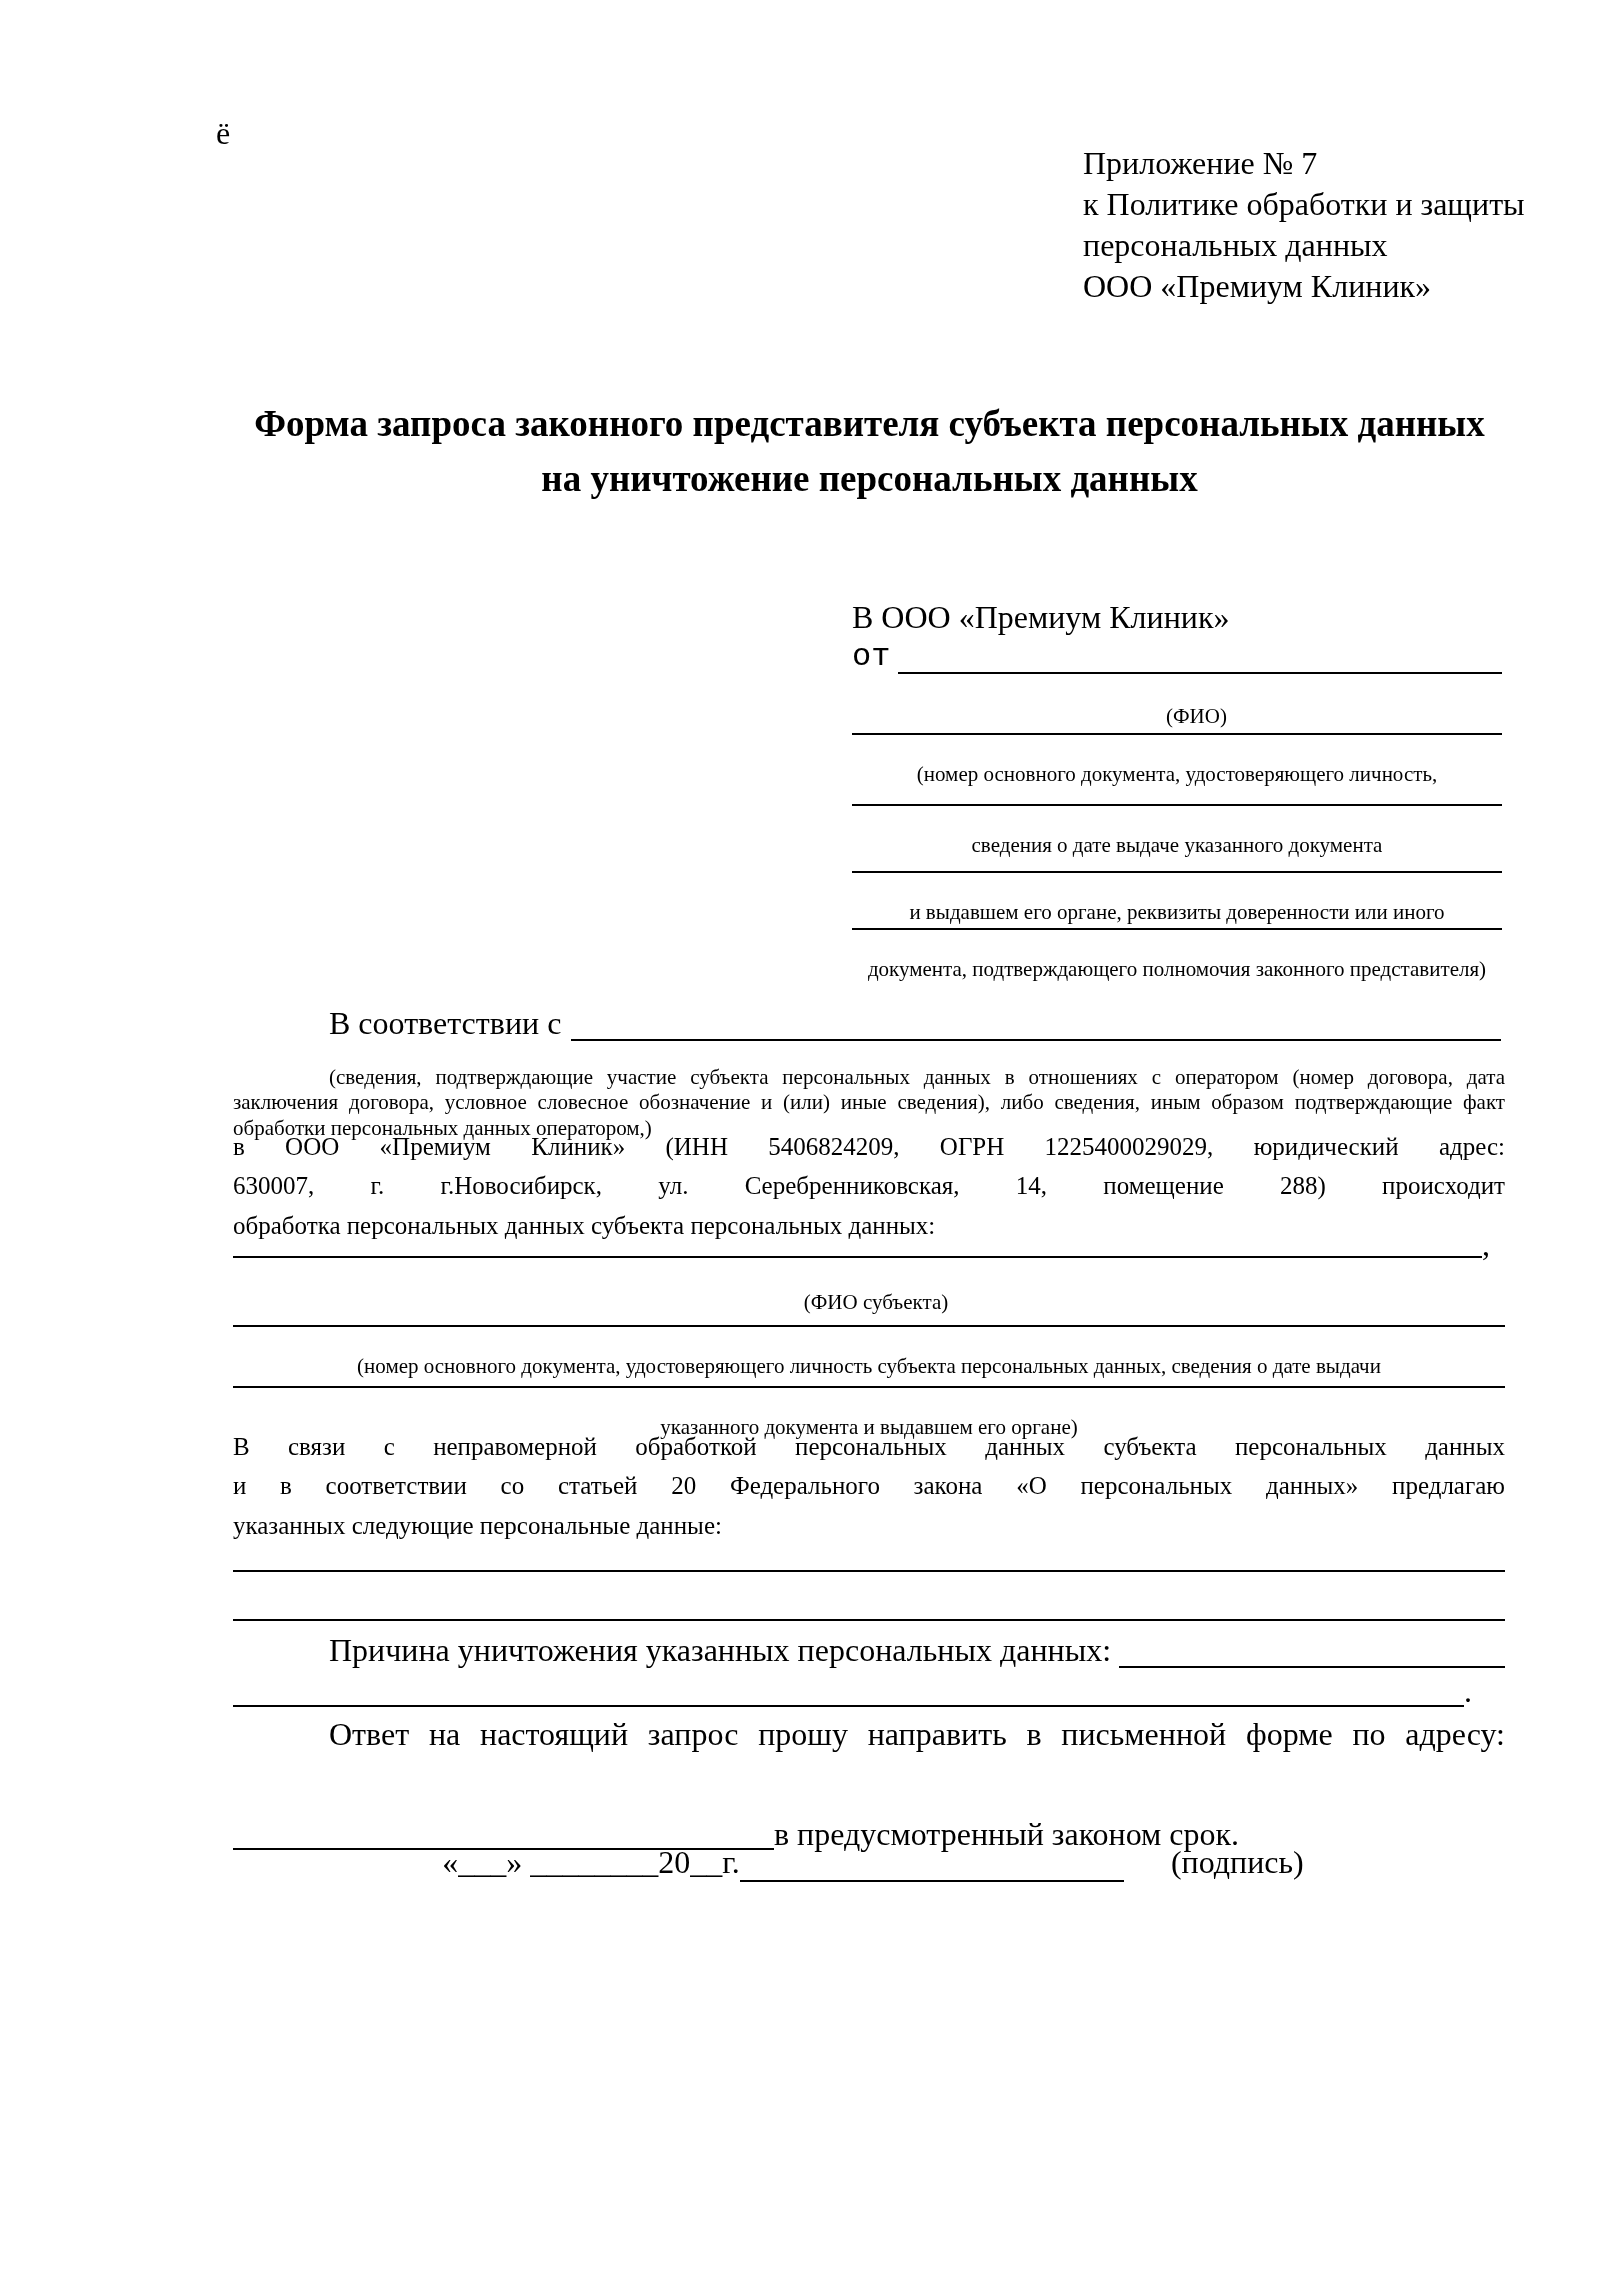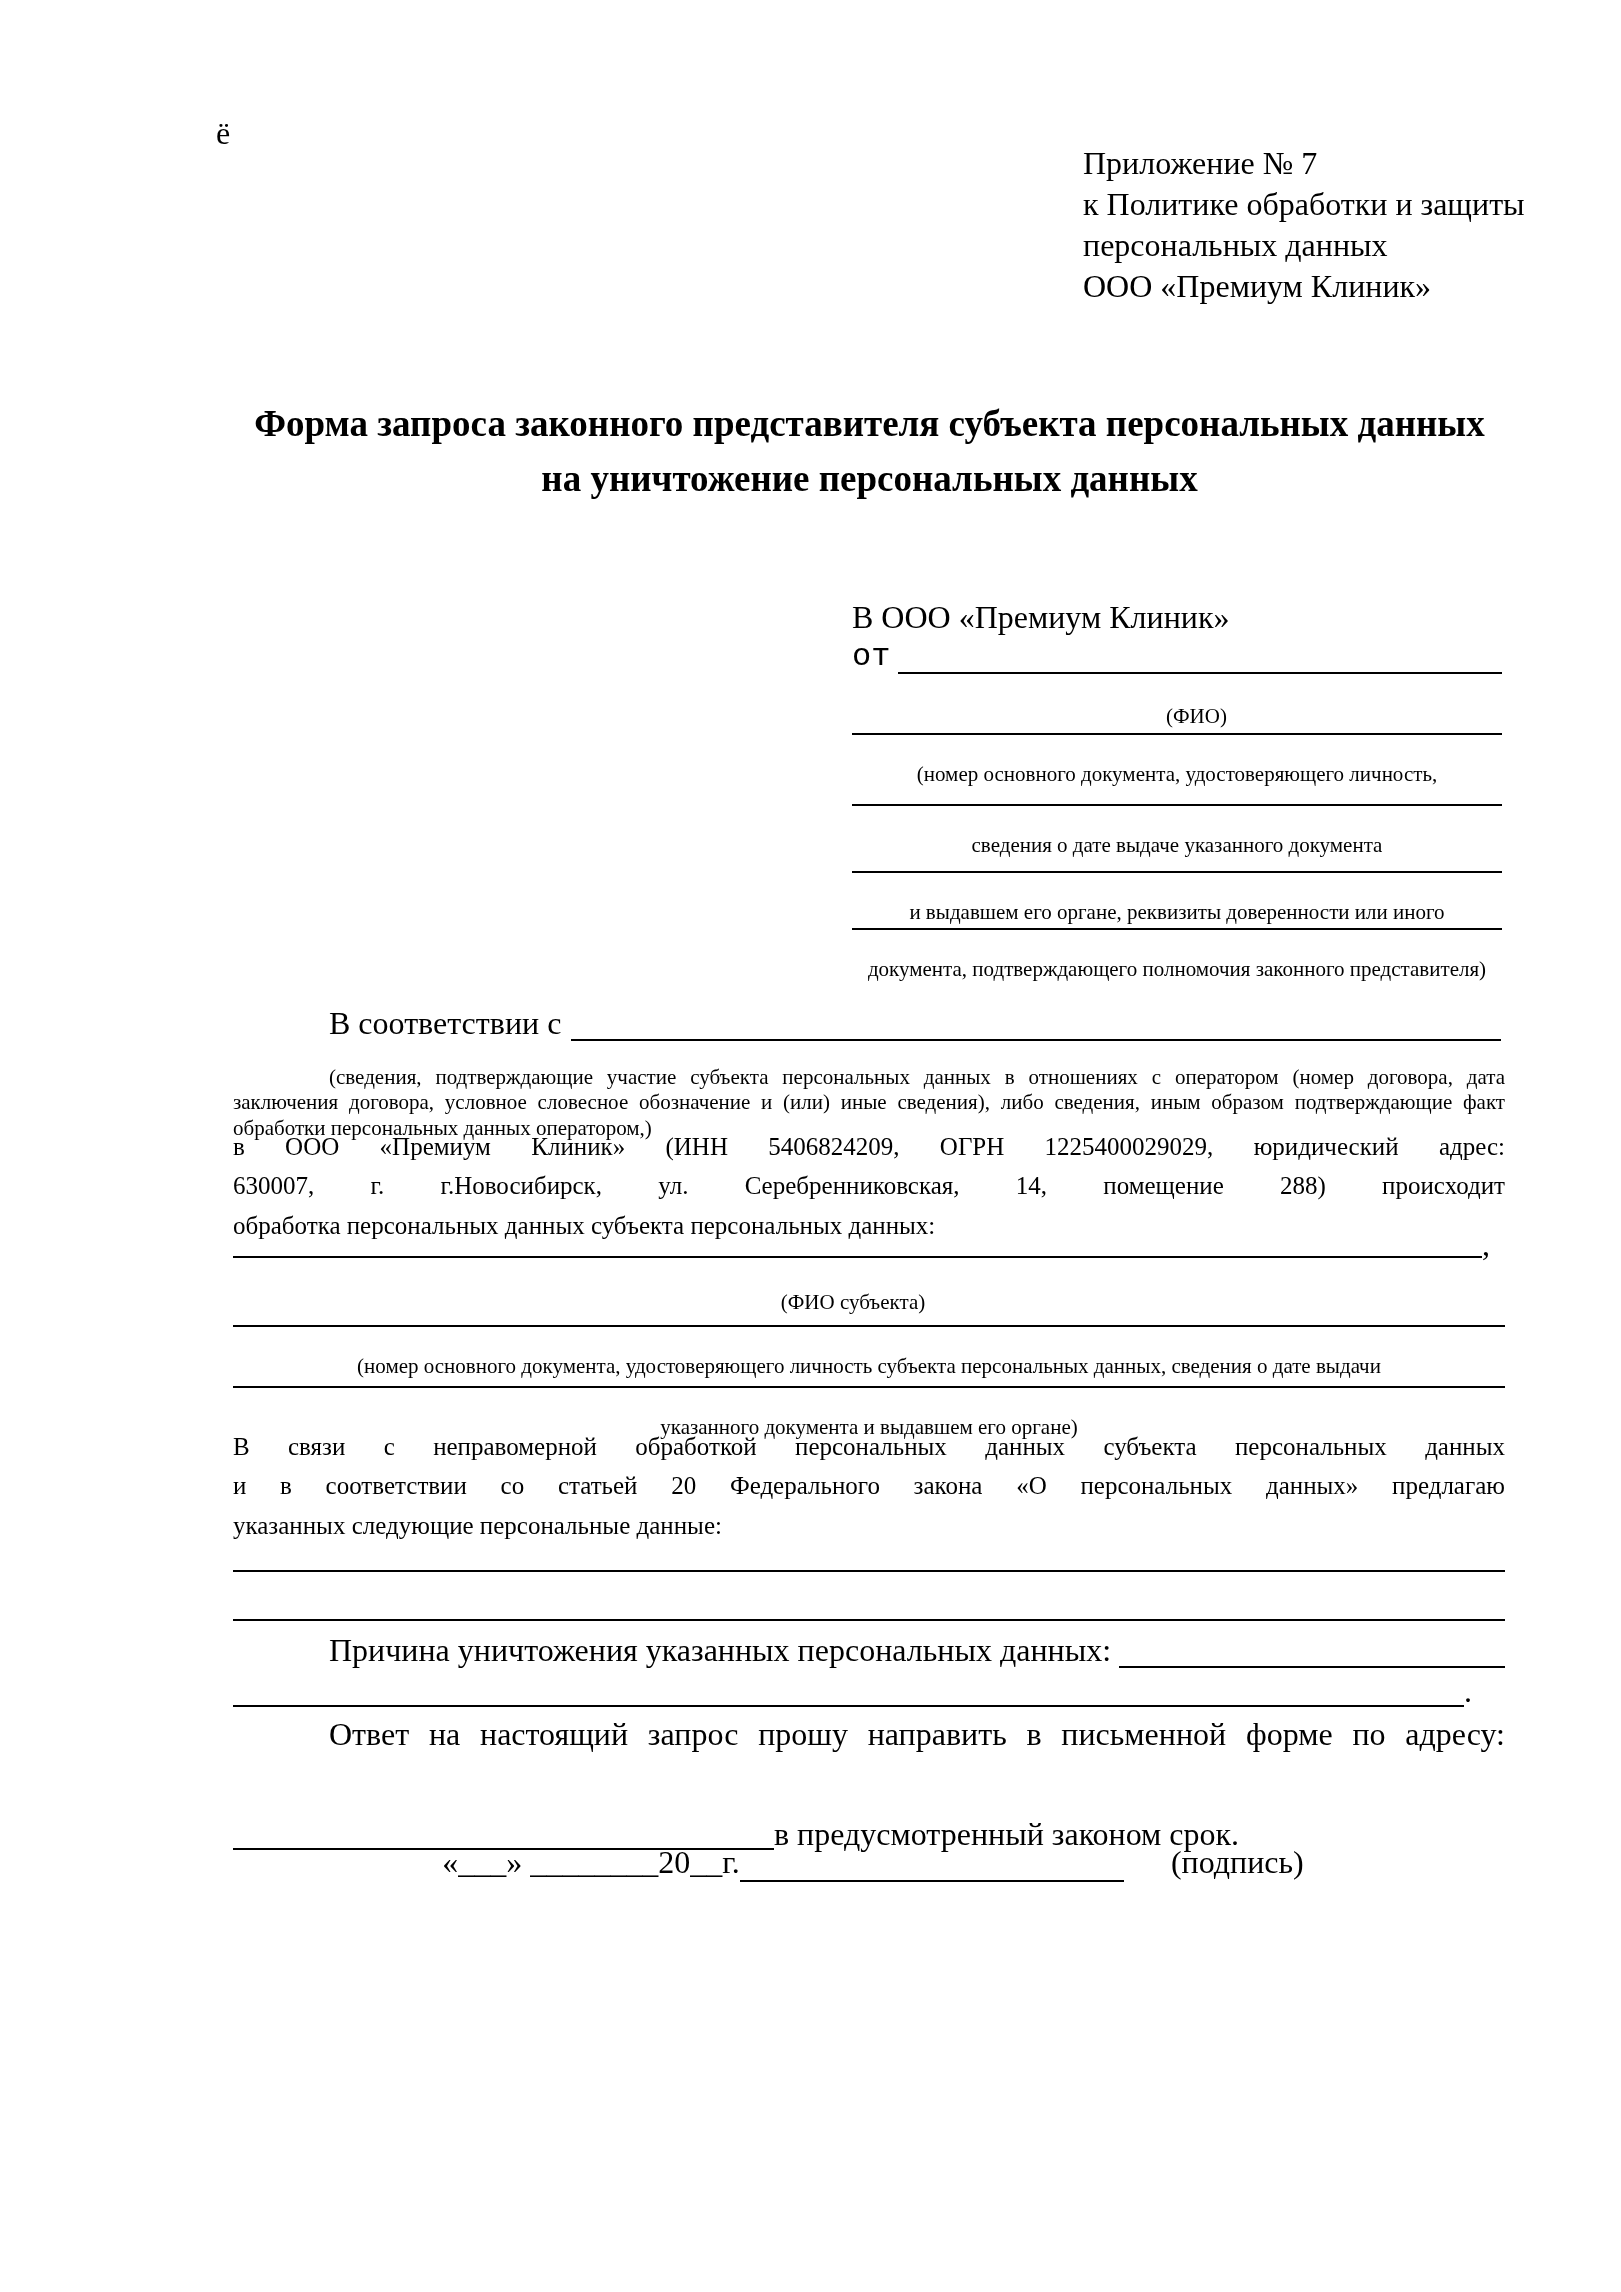--- a/index.html
+++ b/index.html
@@ -72,21 +72,21 @@
   <div class="abs cap" style="left:233px; top:1096px; width:1272px;">обработки персональных данных оператором,)</div>
 
   <div class="abs pline jl" style="left:233px; top:1127px; width:1272px;">в ООО «Премиум Клиник» (ИНН 5406824209, ОГРН 1225400029029, юридический адрес:</div>
   <div class="abs pline jl" style="left:233px; top:1166px; width:1272px;">630007, г. г.Новосибирск, ул. Серебренниковская, 14, помещение 288) происходит</div>
   <div class="abs pline" style="left:233px; top:1206px; width:1272px;">обработка персональных данных субъекта персональных данных:</div>
 
   <div class="abs body row" style="left:233px; top:1225px; width:1257px; height:37px;">
     <span class="fill"></span>
     <span class="lbl">,</span>
   </div>
-  <div class="abs cap center nowrap" style="left:217px; top:1270px; width:1272px;">(ФИО субъекта)</div>
+  <div class="abs cap center nowrap" style="left:240px; top:1270px; width:1272px;">(ФИО субъекта)</div>
 
   <div class="abs rule" style="left:233px; top:1325px; width:1272px;"></div>
   <div class="abs cap center nowrap" style="left:233px; top:1334px; width:1272px;">(номер основного документа, удостоверяющего личность субъекта персональных данных, сведения о дате выдачи</div>
 
   <div class="abs rule" style="left:233px; top:1386px; width:1272px;"></div>
   <div class="abs cap center nowrap" style="left:233px; top:1395px; width:1272px;">указанного документа и выдавшем его органе)</div>
 
   <div class="abs pline jl" style="left:233px; top:1427px; width:1272px;">В связи с неправомерной обработкой персональных данных субъекта персональных данных</div>
   <div class="abs pline jl" style="left:233px; top:1466px; width:1272px;">и в соответствии со статьей 20 Федерального закона «О персональных данных» предлагаю</div>
   <div class="abs pline" style="left:233px; top:1506px; width:1272px;">указанных следующие персональные данные:</div>

